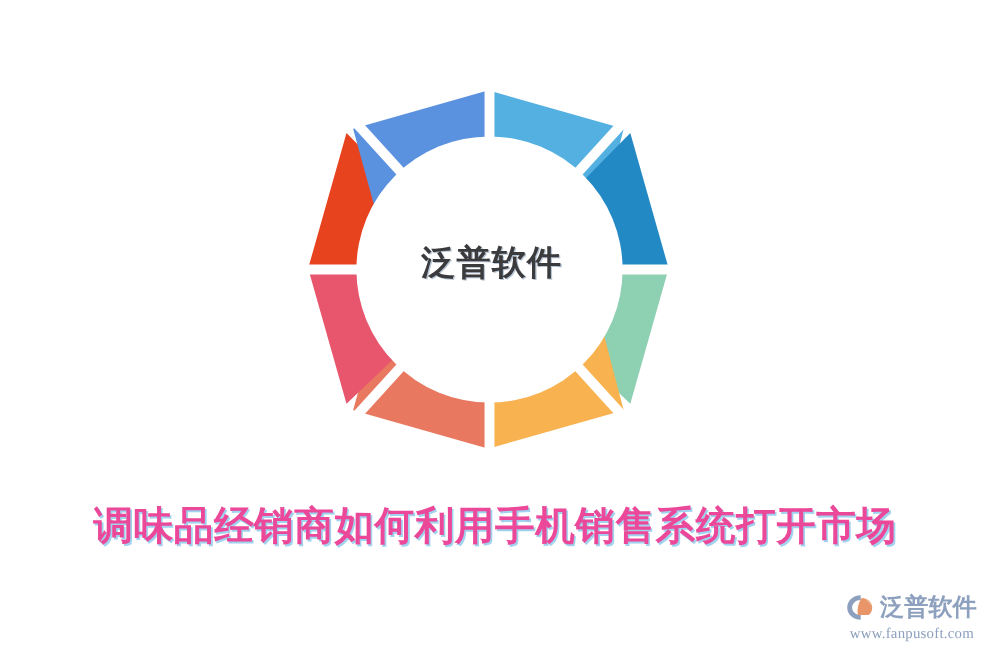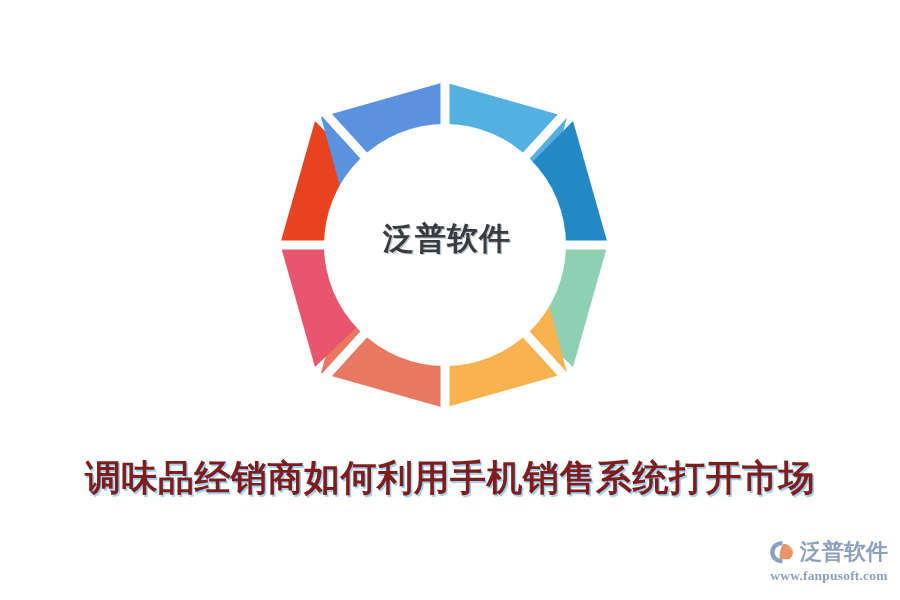--- a/index.html
+++ b/index.html
@@ -52,21 +52,21 @@
 
   
   #headline {
     position: absolute;
     left: 0;
     top: 430px;
     width: 900px;
     text-align: center;
     font-size: 36px;
     font-weight: 700;
-    color: #7f1d1d;
+    color: #ec4899;
     letter-spacing: 0.5px;
     text-shadow: 1.5px 1.5px 0 #9fd3f0;
     white-space: nowrap;
   }
 
   
   #brand-logo {
     position: absolute;
     left: 768px;
     top: 538px;
@@ -89,21 +89,21 @@
     font-weight: 700;
     color: #8da0bd;
     letter-spacing: 0px;
     line-height: 1;
     white-space: nowrap;
   }
   #brand-logo .logo-url {
     margin-top: 2px;
     font-family: "Liberation Serif", "DejaVu Serif", serif;
     font-size: 13.5px;
-    font-weight: 700;
+    font-weight: 400;
     color: #8da0bd;
     letter-spacing: 0.2px;
     text-align: center;
     white-space: nowrap;
   }
 </style>
 </head>
 <body>
 
 <div id="ring-diagram">

